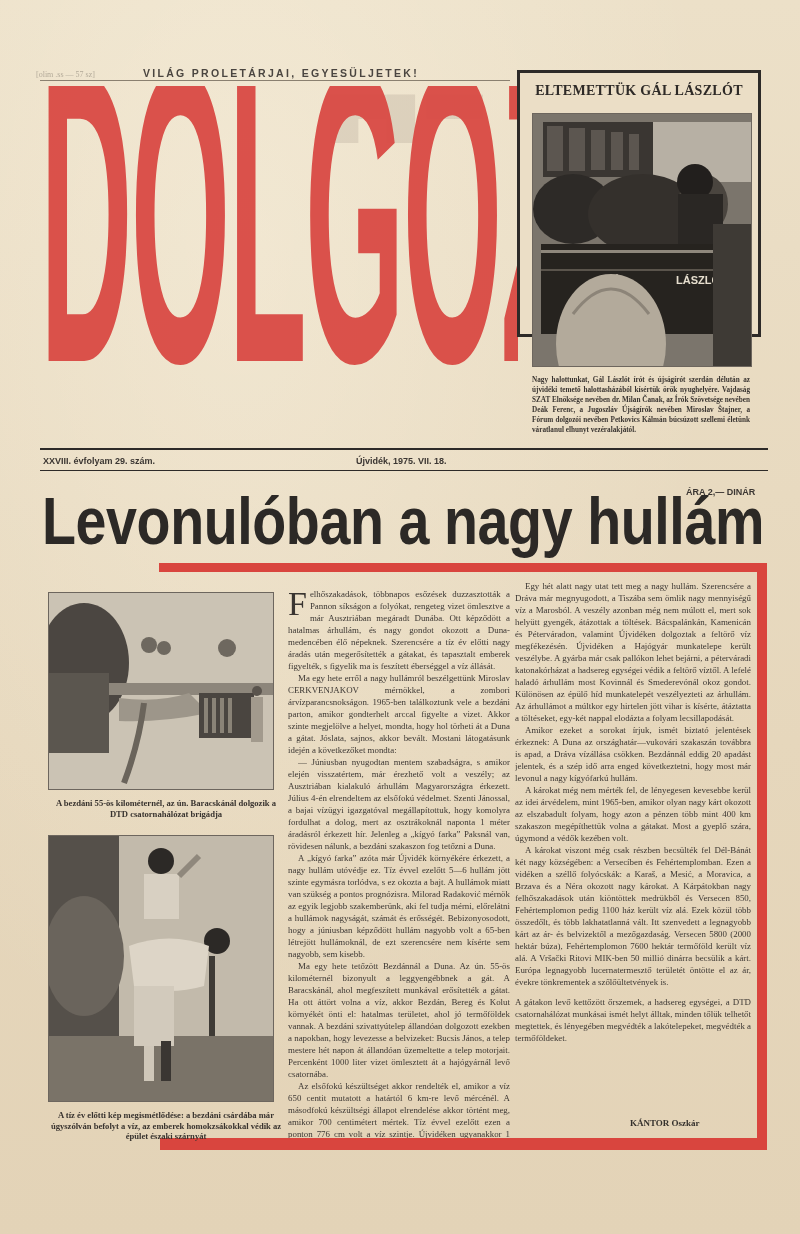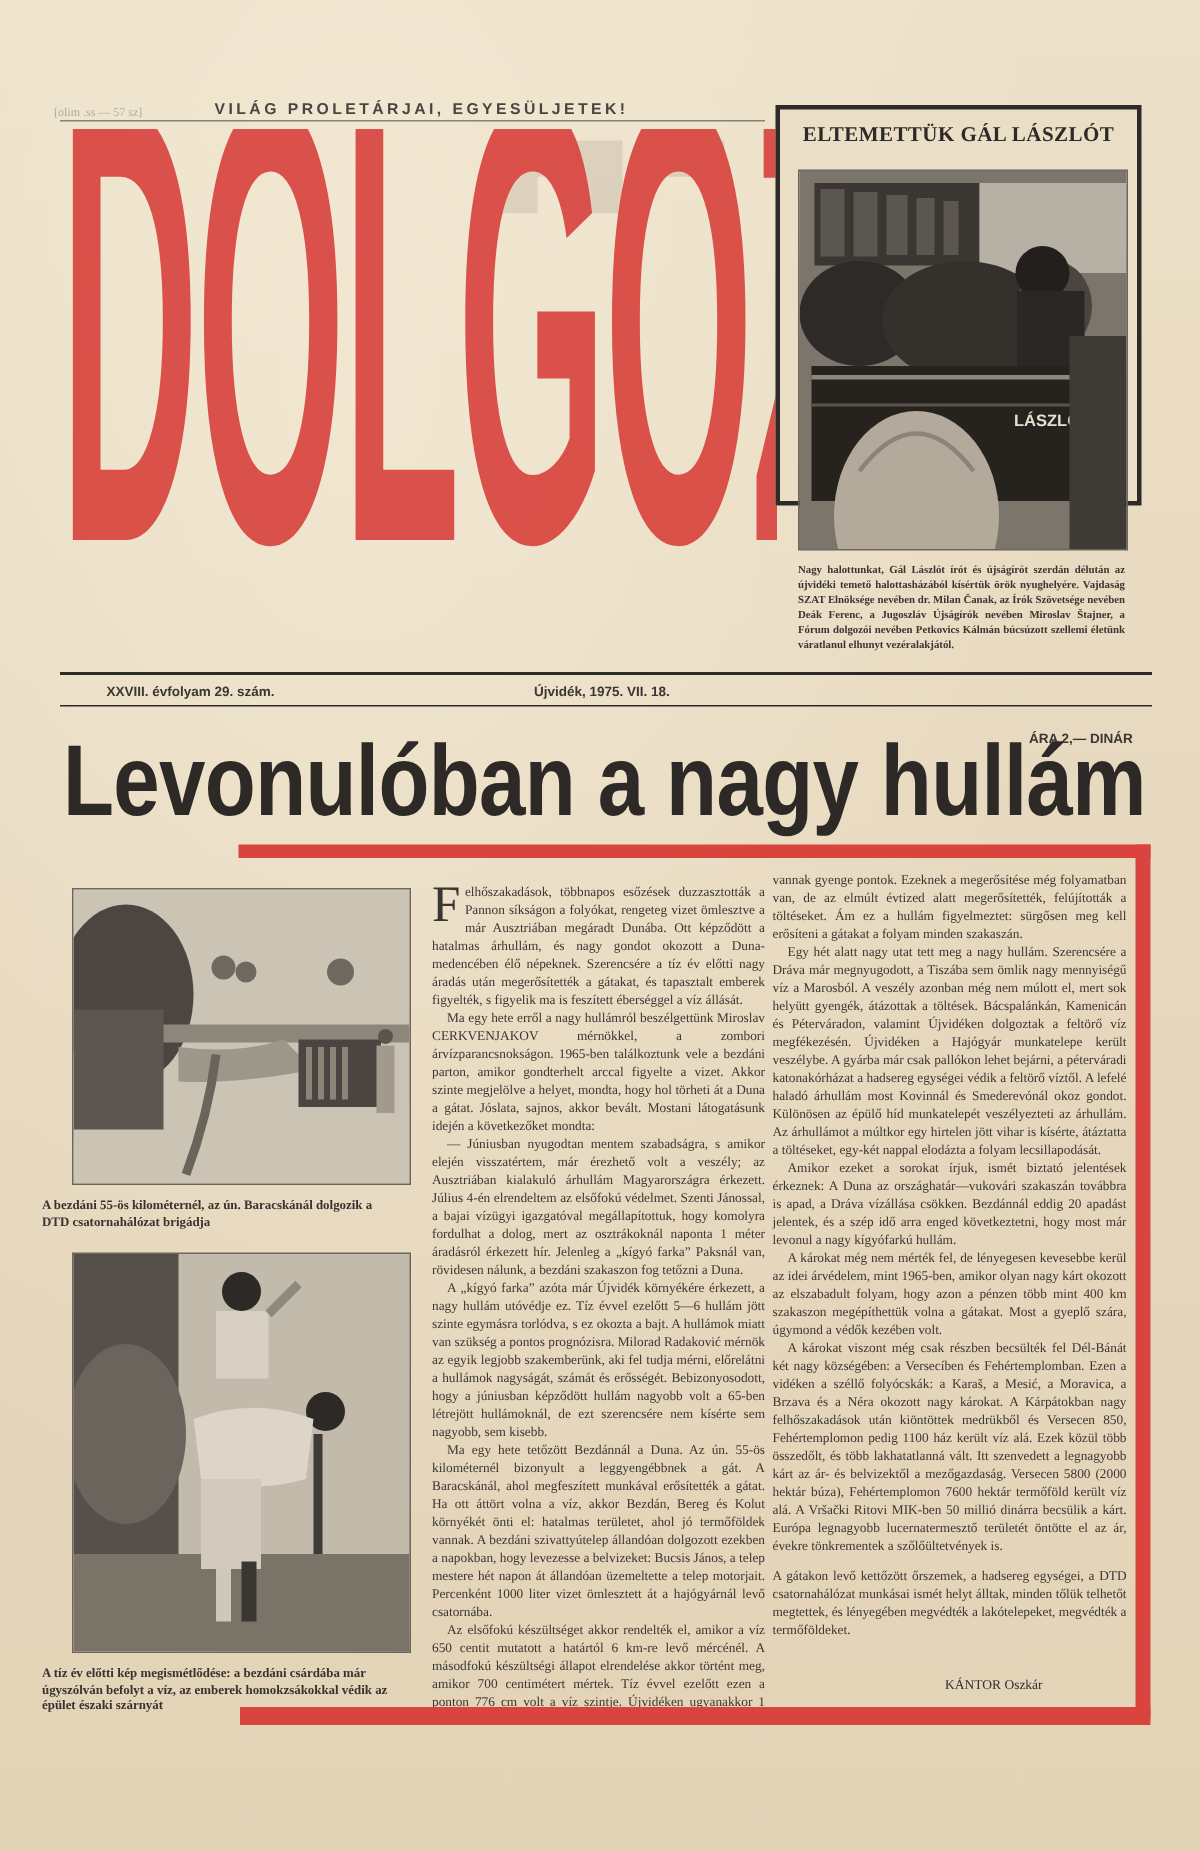--- a/index.html
+++ b/index.html
@@ -18,26 +18,26 @@
   .photo-funeral{left:12px;top:40px;width:218px;height:252px;background:linear-gradient(180deg,#9e978c 0%,#6a645c 25%,#433f3a 55%,#2e2b28 100%);}
   .caption-box{position:absolute;left:12px;top:302px;width:218px;font-size:7.2px;line-height:10px;font-weight:bold;text-align:justify;color:#3a3531;}
   .rule{position:absolute;background:#2d2a28;}
   .dateline{position:absolute;top:456px;font-family:"Liberation Sans",sans-serif;font-weight:bold;font-size:9px;color:#3b3632;}
   .headline{position:absolute;left:42px;top:487px;font-family:"Liberation Sans",sans-serif;font-weight:bold;font-size:67px;line-height:1;color:#2c2926;transform:scaleX(0.83);transform-origin:left top;white-space:nowrap;letter-spacing:-0.5px;}
   .redbar-top{position:absolute;left:159px;top:563px;width:608px;height:9px;background:#d9453e;}
   .redbar-right{position:absolute;left:757px;top:563px;width:10px;height:582px;background:#d9453e;}
   .redbar-bottom{position:absolute;left:160px;top:1138px;width:607px;height:12px;background:#d9453e;}
   .photo-dam{left:48px;top:592px;width:224px;height:196px;background:linear-gradient(180deg,#cfc7b8 0%,#b9b1a2 45%,#a59d8f 60%,#c8c0b0 100%);}
   .photo-workers{left:48px;top:835px;width:224px;height:265px;background:linear-gradient(135deg,#4a4540 0%,#6d665d 35%,#b9b1a3 55%,#8e877c 80%,#5a544c 100%);}
-  .caption{position:absolute;left:28px;width:240px;text-align:left;font-size:8.6px;line-height:10.5px;font-weight:bold;color:#38332f;}
+  .caption{position:absolute;left:46px;width:240px;text-align:center;font-size:8.6px;line-height:10.5px;font-weight:bold;color:#38332f;}
   .col{position:absolute;font-size:8.9px;line-height:12px;text-align:justify;color:#3c3733;}
   .col p{margin:0;text-indent:10px;}
   .col p.noind{text-indent:0;}
   .dropcap{float:left;font-size:34px;line-height:28px;margin:2px 3px 0 0;font-weight:normal;color:#3a3531;}
-  .author{position:absolute;left:630px;top:1118px;font-size:9px;font-weight:normal;color:#34302c;}
+  .author{position:absolute;left:630px;top:1118px;font-size:9px;font-weight:bold;color:#34302c;}
   .smudge{position:absolute;font-size:8px;color:rgba(60,55,50,0.35);}
 </style>
 </head>
 <body>
 
 <div class="paper"></div>
 
 <div class="smudge" style="left:36px;top:70px;text-align:center;">[olim .ss — 57 sz]</div>
 <div class="motto">VILÁG PROLETÁRJAI, EGYESÜLJETEK!</div>
 <div class="topline"></div>
@@ -72,21 +72,21 @@
       <text x="143" y="170" font-family="Liberation Sans,sans-serif" font-size="11" font-weight="bold" fill="#e6dece">LÁSZLÓ</text>
       <ellipse cx="78" cy="230" rx="55" ry="70" fill="#b3aa9b"></ellipse>
       <path d="M40 200 Q78 150 116 200" stroke="#8c8478" stroke-width="3" fill="none"></path>
       <rect x="180" y="110" width="38" height="142" fill="#3e3a35"></rect>
     </svg>
   </div>
   <div class="caption-box">Nagy halottunkat, Gál Lászlót írót és újságírót szerdán délután az újvidéki temető halottasházából kísértük örök nyughelyére. Vajdaság SZAT Elnöksége nevében dr. Milan Čanak, az Írók Szövetsége nevében Deák Ferenc, a Jugoszláv Újságírók nevében Miroslav Štajner, a Fórum dolgozói nevében Petkovics Kálmán búcsúzott szellemi életünk váratlanul elhunyt vezéralakjától.</div>
 </div>
 
 <div class="rule" style="left:40px;top:448px;width:728px;height:2px;"></div>
-<div class="dateline" style="left:43px;margin-left:28px;">XXVIII. évfolyam 29. szám.</div>
+<div class="dateline" style="left:43px;">XXVIII. évfolyam 29. szám.</div>
 <div class="dateline" style="left:335px;padding-left:21px;">Újvidék, 1975. VII. 18.</div>
 <div class="dateline" style="left:686px;margin-top:31px;">ÁRA 2,— DINÁR</div>
 <div class="rule" style="left:40px;top:470px;width:728px;height:1px;"></div>
 
 <div class="headline">Levonulóban a nagy hullám</div>
 
 <div class="redbar-top"></div>
 <div class="redbar-right"></div>
 <div class="redbar-bottom"></div>
 
@@ -135,21 +135,20 @@
   <p class="noind"><span class="dropcap">F</span><span>elhőszakadások, többnapos esőzések duzzasztották a Pannon síkságon a folyókat, rengeteg vizet ömlesztve a már Ausztriában megáradt Dunába. Ott képződött a hatalmas árhullám, és nagy gondot okozott a Duna-medencében élő népeknek. Szerencsére a tíz év előtti nagy áradás után megerősítették a gátakat, és tapasztalt emberek figyelték, s figyelik ma is feszített éberséggel a víz állását.</span></p>
   <p>Ma egy hete erről a nagy hullámról beszélgettünk Miroslav CERKVENJAKOV mérnökkel, a zombori árvízparancsnokságon. 1965-ben találkoztunk vele a bezdáni parton, amikor gondterhelt arccal figyelte a vizet. Akkor szinte megjelölve a helyet, mondta, hogy hol törheti át a Duna a gátat. Jóslata, sajnos, akkor bevált. Mostani látogatásunk idején a következőket mondta:</p>
   <p>— Júniusban nyugodtan mentem szabadságra, s amikor elején visszatértem, már érezhető volt a veszély; az Ausztriában kialakuló árhullám Magyarországra érkezett. Július 4-én elrendeltem az elsőfokú védelmet. Szenti Jánossal, a bajai vízügyi igazgatóval megállapítottuk, hogy komolyra fordulhat a dolog, mert az osztrákoknál naponta 1 méter áradásról érkezett hír. Jelenleg a „kígyó farka” Paksnál van, rövidesen nálunk, a bezdáni szakaszon fog tetőzni a Duna.</p>
   <p>A „kígyó farka” azóta már Újvidék környékére érkezett, a nagy hullám utóvédje ez. Tíz évvel ezelőtt 5—6 hullám jött szinte egymásra torlódva, s ez okozta a bajt. A hullámok miatt van szükség a pontos prognózisra. Milorad Radaković mérnök az egyik legjobb szakemberünk, aki fel tudja mérni, előrelátni a hullámok nagyságát, számát és erősségét. Bebizonyosodott, hogy a júniusban képződött hullám nagyobb volt a 65-ben létrejött hullámoknál, de ezt szerencsére nem kísérte sem nagyobb, sem kisebb.</p>
   <p>Ma egy hete tetőzött Bezdánnál a Duna. Az ún. 55-ös kilométernél bizonyult a leggyengébbnek a gát. A Baracskánál, ahol megfeszített munkával erősítették a gátat. Ha ott áttört volna a víz, akkor Bezdán, Bereg és Kolut környékét önti el: hatalmas területet, ahol jó termőföldek vannak. A bezdáni szivattyútelep állandóan dolgozott ezekben a napokban, hogy levezesse a belvizeket: Bucsis János, a telep mestere hét napon át állandóan üzemeltette a telep motorjait. Percenként 1000 liter vizet ömlesztett át a hajógyárnál levő csatornába.</p>
   <p>Az elsőfokú készültséget akkor rendelték el, amikor a víz 650 centit mutatott a határtól 6 km-re levő mércénél. A másodfokú készültségi állapot elrendelése akkor történt meg, amikor 700 centimétert mértek. Tíz évvel ezelőtt ezen a ponton 776 cm volt a víz szintje. Újvidéken ugyanakkor 1 centiméterrel több. A háború után ez volt a második legmagasabb vízállás, s most a harmadik, amikor a napokban elérte a 731 centit.</p>
 
 </div>
 
 <div class="col" style="left:515px;top:580px;width:236px;height:530px;overflow:hidden;">
-  <p class="noind">vannak gyenge pontok. Ezeknek a megerősítése még folyamatban van, de az elmúlt évtized alatt megerősítették, felújították a töltéseket. Ám ez a hullám figyelmeztet: sürgősen meg kell erősíteni a gátakat a folyam minden szakaszán.</p>
   <p>Egy hét alatt nagy utat tett meg a nagy hullám. Szerencsére a Dráva már megnyugodott, a Tiszába sem ömlik nagy mennyiségű víz a Marosból. A veszély azonban még nem múlott el, mert sok helyütt gyengék, átázottak a töltések. Bácspalánkán, Kamenicán és Péterváradon, valamint Újvidéken dolgoztak a feltörő víz megfékezésén. Újvidéken a Hajógyár munkatelepe került veszélybe. A gyárba már csak pallókon lehet bejárni, a péterváradi katonakórházat a hadsereg egységei védik a feltörő víztől. A lefelé haladó árhullám most Kovinnál és Smederevónál okoz gondot. Különösen az épülő híd munkatelepét veszélyezteti az árhullám. Az árhullámot a múltkor egy hirtelen jött vihar is kísérte, átáztatta a töltéseket, egy-két nappal elodázta a folyam lecsillapodását.</p>
   <p>Amikor ezeket a sorokat írjuk, ismét biztató jelentések érkeznek: A Duna az országhatár—vukovári szakaszán továbbra is apad, a Dráva vízállása csökken. Bezdánnál eddig 20 apadást jelentek, és a szép idő arra enged következtetni, hogy most már levonul a nagy kígyófarkú hullám.</p>
   <p>A károkat még nem mérték fel, de lényegesen kevesebbe kerül az idei árvédelem, mint 1965-ben, amikor olyan nagy kárt okozott az elszabadult folyam, hogy azon a pénzen több mint 400 km szakaszon megépíthettük volna a gátakat. Most a gyeplő szára, úgymond a védők kezében volt.</p>
   <p>A károkat viszont még csak részben becsülték fel Dél-Bánát két nagy községében: a Versecíben és Fehértemplomban. Ezen a vidéken a széllő folyócskák: a Karaš, a Mesić, a Moravica, a Brzava és a Néra okozott nagy károkat. A Kárpátokban nagy felhőszakadások után kiöntöttek medrükből és Versecen 850, Fehértemplomon pedig 1100 ház került víz alá. Ezek közül több összedőlt, és több lakhatatlanná vált. Itt szenvedett a legnagyobb kárt az ár- és belvizektől a mezőgazdaság. Versecen 5800 (2000 hektár búza), Fehértemplomon 7600 hektár termőföld került víz alá. A Vršački Ritovi MIK-ben 50 millió dinárra becsülik a kárt. Európa legnagyobb lucernatermesztő területét öntötte el az ár, évekre tönkrementek a szőlőültetvények is.</p>
   <p class="noind" style="margin-top:8px;">A gátakon levő kettőzött őrszemek, a hadsereg egységei, a DTD csatornahálózat munkásai ismét helyt álltak, minden tőlük telhetőt megtettek, és lényegében megvédték a lakótelepeket, megvédték a termőföldeket.</p>
 </div>
 
 <div class="author">KÁNTOR Oszkár</div>
 
 </body></html>

